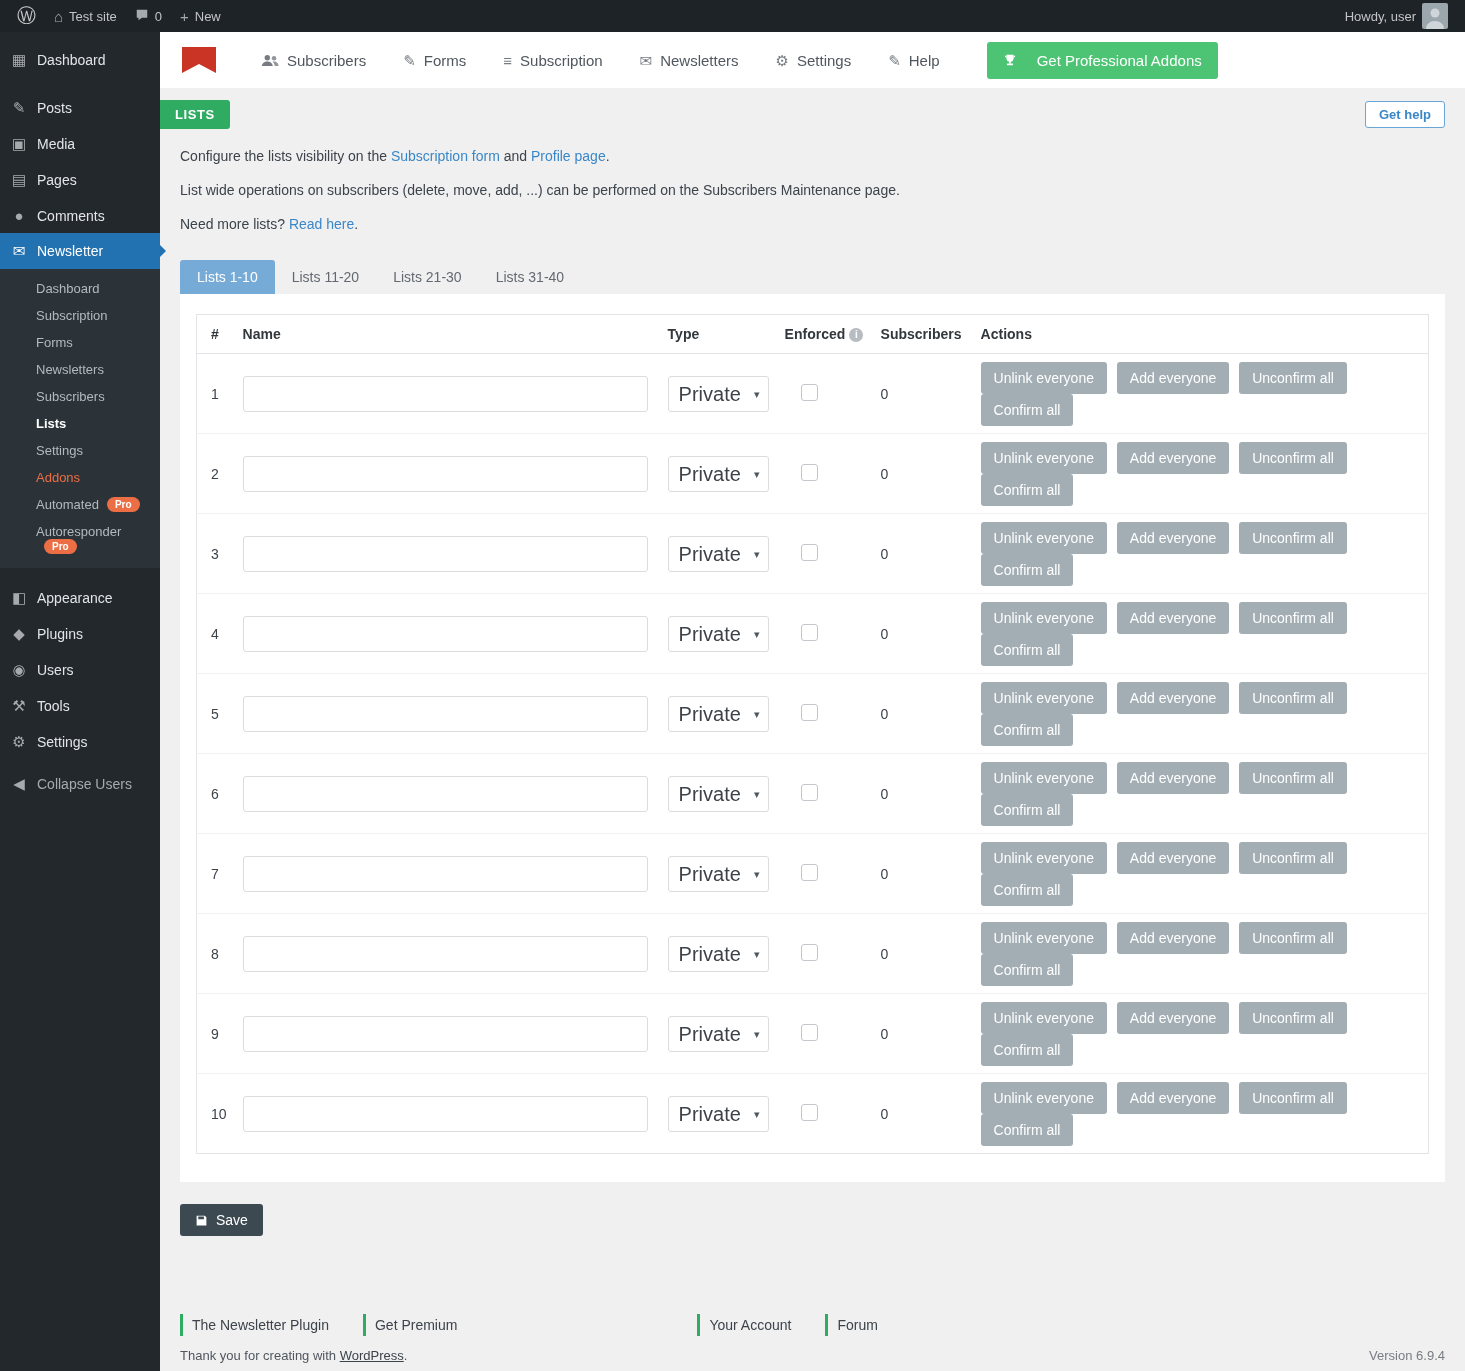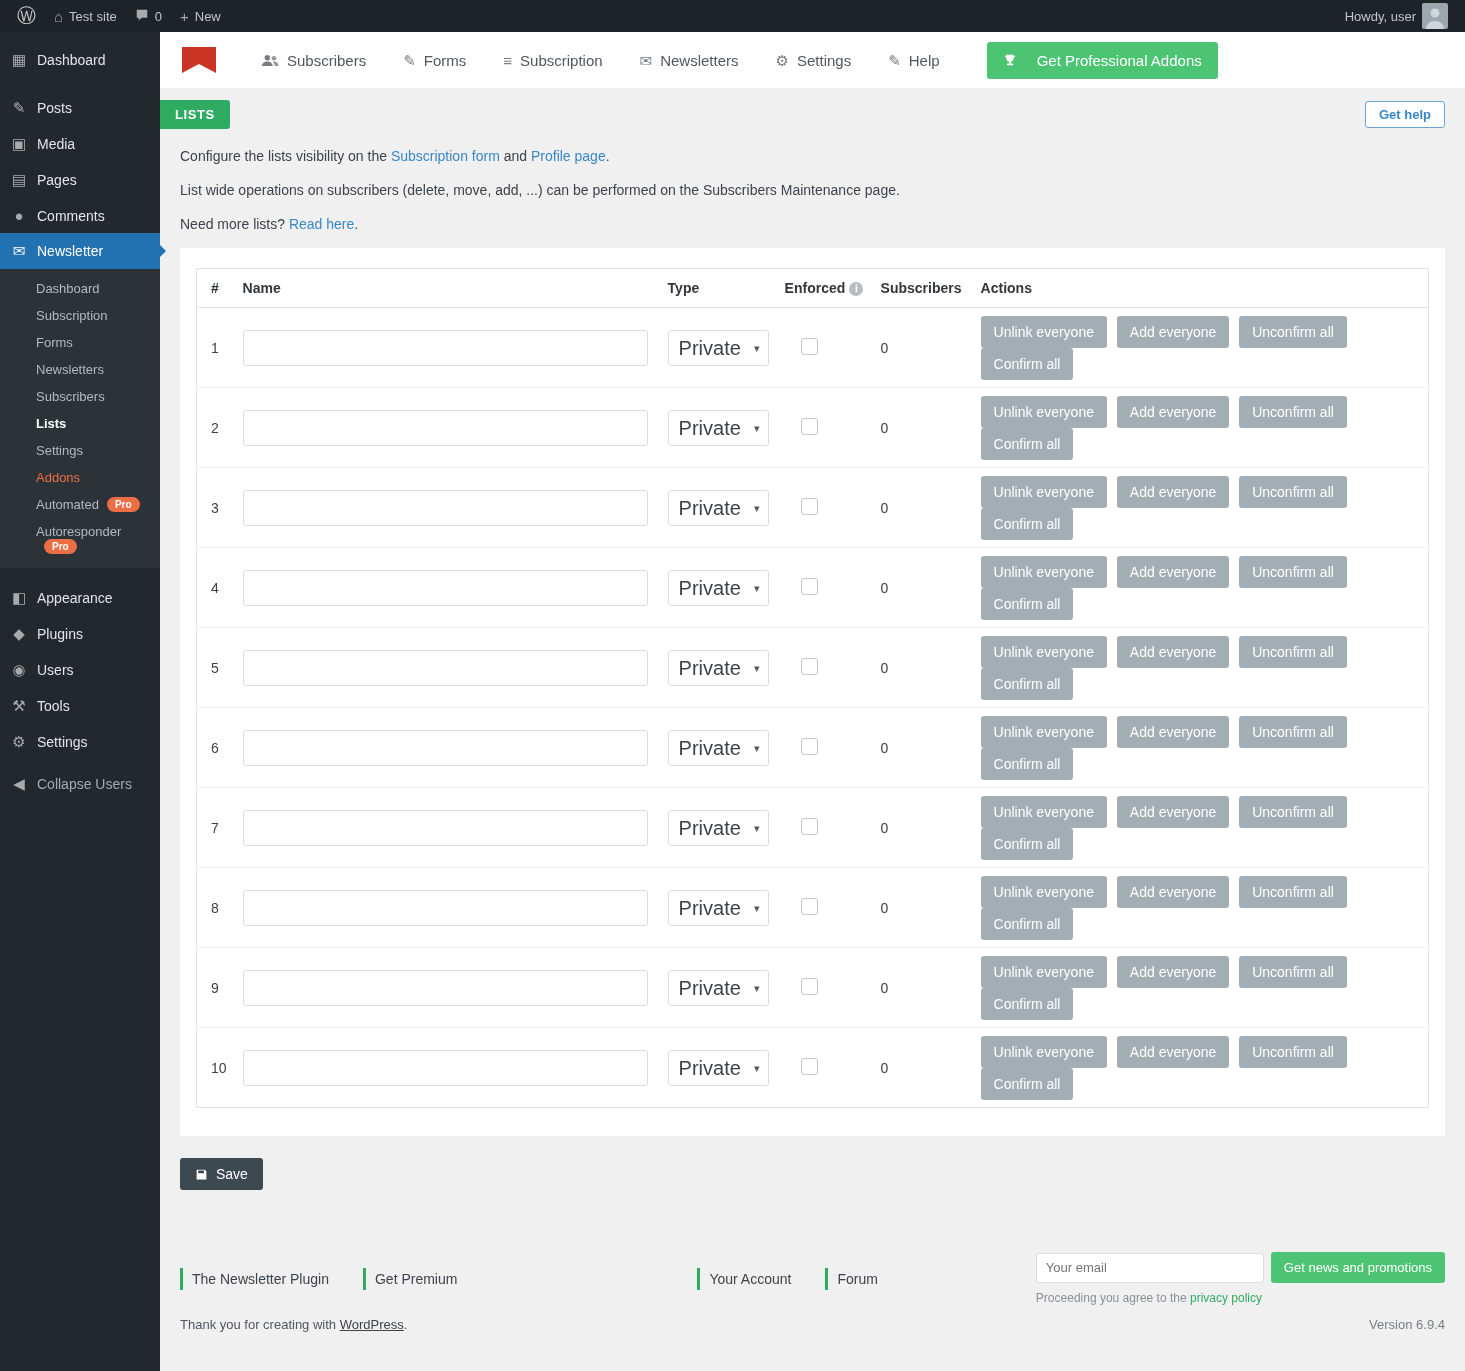--- a/index.html
+++ b/index.html
@@ -248,20 +248,26 @@
       <span class="lists-badge">LISTS</span>
       <button class="get-help-btn">Get help</button>
     </div>
 
     <div class="intro">
       <p><span>Configure the lists visibility on the </span><a class="link">Subscription form</a><span> and </span><a class="link">Profile page</a><span>.</span></p>
       <p>List wide operations on subscribers (delete, move, add, ...) can be performed on the Subscribers Maintenance page.</p>
       <p><span>Need more lists? </span><a class="link">Read here</a><span>.</span></p>
     </div>
 
+    <div class="tabs">
+      <div class="tab active">Lists 1-10</div>
+      <div class="tab">Lists 11-20</div>
+      <div class="tab">Lists 21-30</div>
+      <div class="tab">Lists 31-40</div>
+    </div>
 
     <div class="panel">
       <table class="lists-table">
         <thead>
           <tr>
             <th class="col-num">#</th>
             <th class="col-name">Name</th>
             <th class="col-type">Type</th>
             <th class="col-enforced"><span>Enforced</span><span class="info-icon">i</span></th>
             <th class="col-subs">Subscribers</th>
@@ -480,27 +486,20 @@
       </span>
       <span>Save</span>
     </button>
 
     <div class="footer">
       <div class="footer-top">
         <span class="f-link">The Newsletter Plugin</span>
         <span class="f-link">Get Premium</span>
         <span class="f-link f-gap">Your Account</span>
         <span class="f-link">Forum</span>
-        <div class="signup-col">
-          <div class="signup-row">
-            <input type="email" class="email-input" placeholder="Your email" style="">
-            <button class="signup-btn">Get news and promotions</button>
-          </div>
-          <div class="privacy"><span>Proceeding you agree to the </span><a>privacy policy</a></div>
-        </div>
       </div>
       <div class="footer-bottom">
         <span><span>Thank you for creating with </span><a>WordPress</a><span>.</span></span>
         <span class="version">Version 6.9.4</span>
       </div>
     </div>
 
   </div>
 </div>
 

